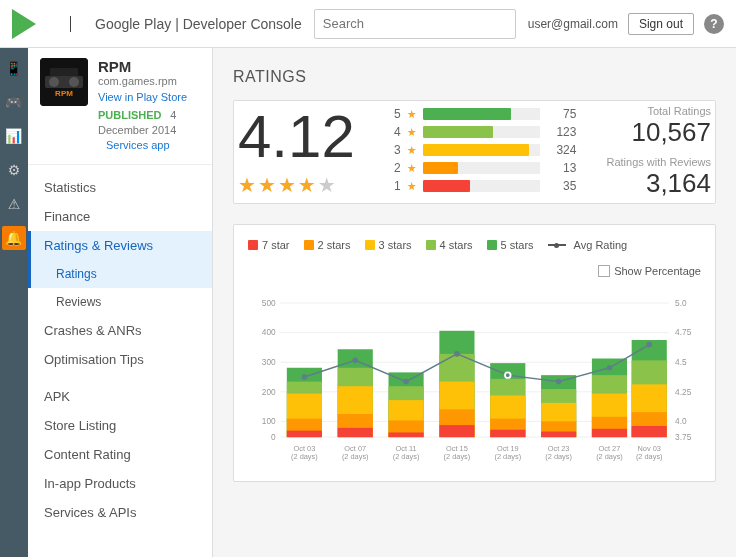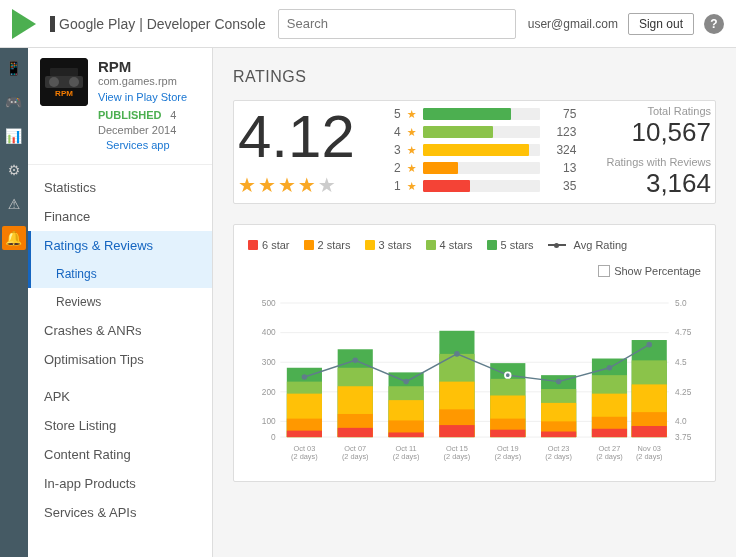--- a/index.html
+++ b/index.html
@@ -17,23 +17,23 @@
       position: relative;
     }
     .header-logo {
       display: flex;
       align-items: center;
       gap: 8px;
     }
     .header-logo-text {
       font-size: 14px;
       color: #555;
-      border-left: 5px solid #404040;
-      padding-left: 4px;
-      margin-left: 0;
+      border-left: 1px solid #404040;
+      padding-left: 24px;
+      margin-left: 20px;
     }
     .play-triangle {
       width: 30px;
       height: 30px;
     }
     .search-bar {
       flex: 1;
       max-width: 320px;
       height: 30px;
       border: 1px solid #ccc;
@@ -395,21 +395,21 @@
         <div class="reviews-label">Ratings with Reviews</div>
         <div class="reviews-value">3,164</div>
       </div>
     </div>
 
 
     <div class="chart-card">
       <div class="chart-legend">
         <div class="legend-item">
           <div class="legend-dot" style="background:#f44336"></div>
-          <span>6 star</span>
+          <span>7 star</span>
         </div>
         <div class="legend-item">
           <div class="legend-dot" style="background:#ff9800"></div>
           <span>2 stars</span>
         </div>
         <div class="legend-item">
           <div class="legend-dot" style="background:#ffc107"></div>
           <span>3 stars</span>
         </div>
         <div class="legend-item">

